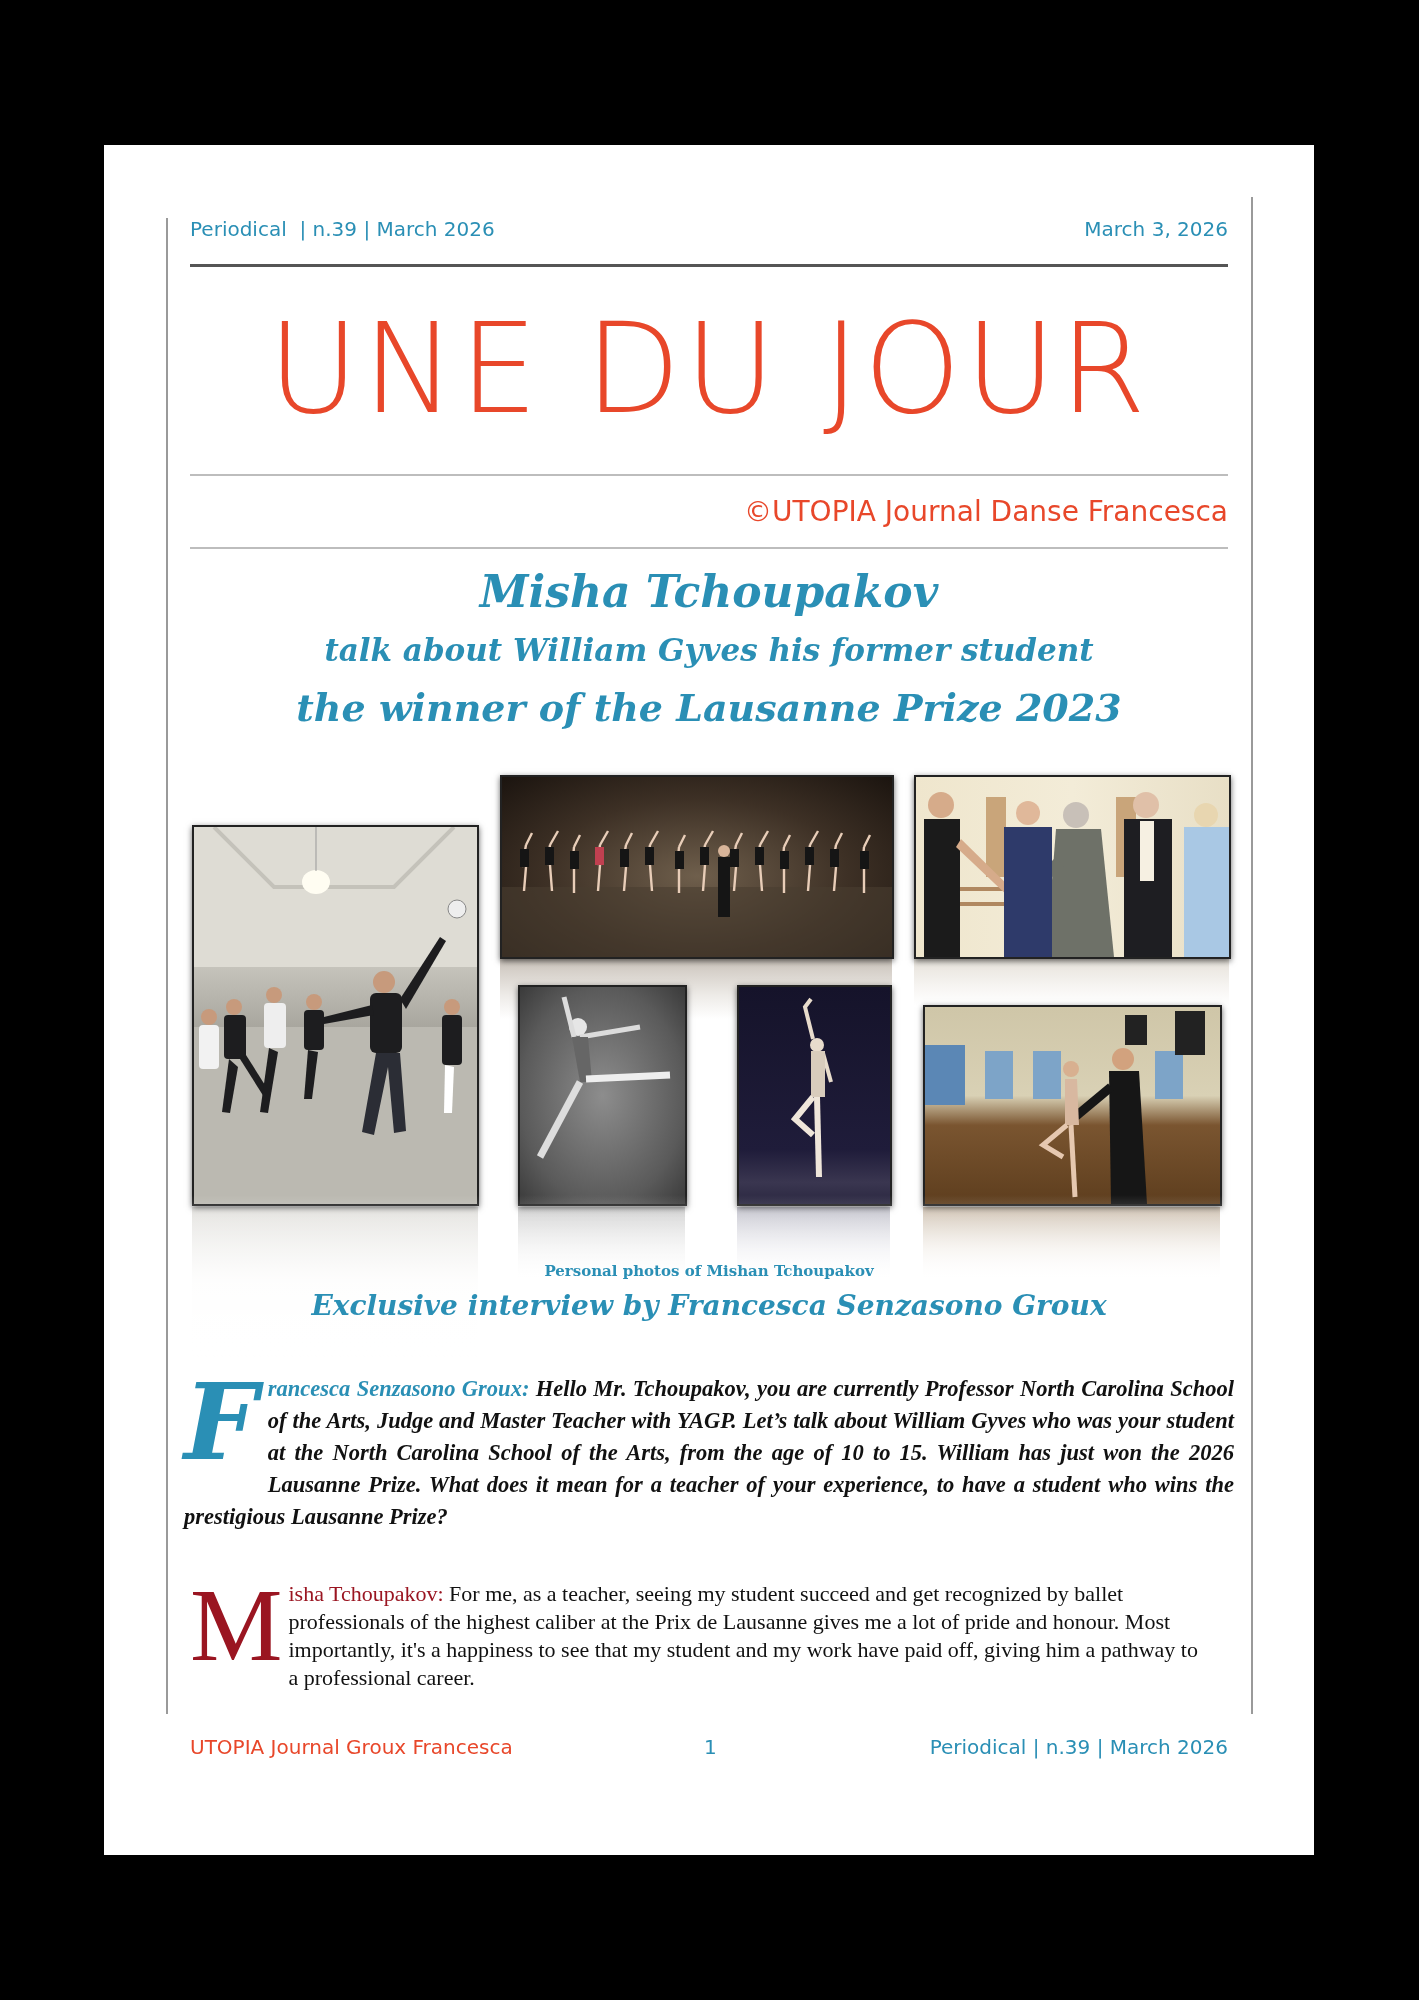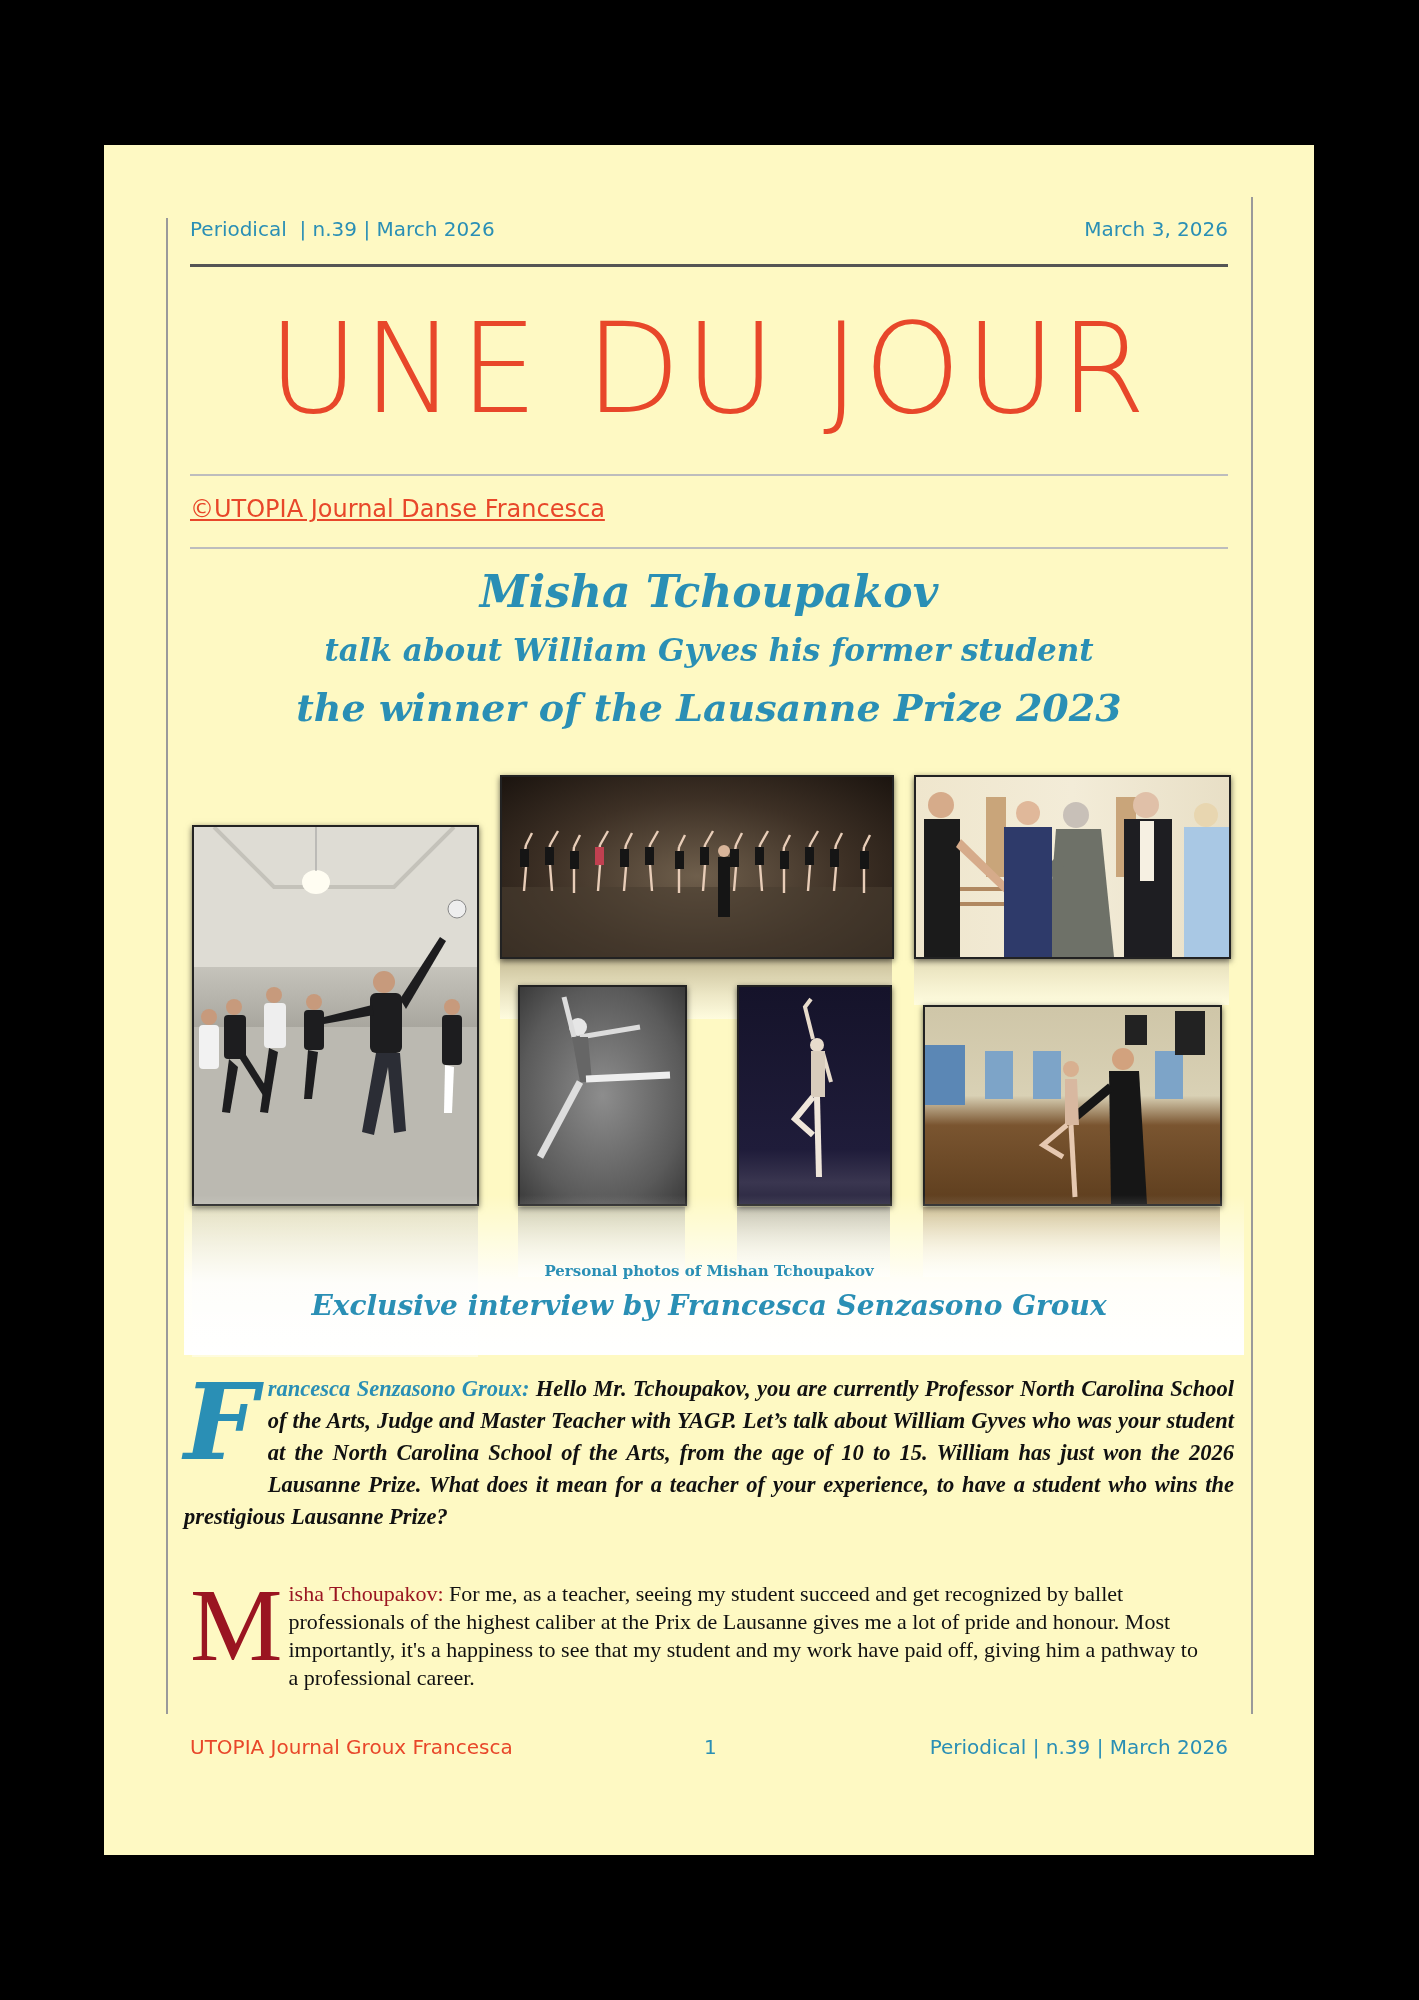--- a/index.html
+++ b/index.html
@@ -7,21 +7,21 @@
       width: 1419px; height: 2000px;
       background: #000;
       position: relative;
       overflow: hidden;
       font-family: "Liberation Sans", sans-serif;
     }
     .page {
       position: absolute;
       left: 104px; top: 145px;
       width: 1210px; height: 1710px;
-      background: #fef9c3;
+      background: #ffffff;
     }
     .vrule {
       position: absolute;
       width: 2px;
       background: #9a9a9a;
     }
     .vrule.left { left: 62px; top: 73px; height: 1496px; }
     .vrule.right { left: 1147px; top: 52px; height: 1517px; }
 
     .hdr-left, .hdr-right {
@@ -48,23 +48,23 @@
       -webkit-text-stroke: 0px;
     }
     .masthead span { font-weight: 100; margin-top: 17px; }
     .thin-line {
       position: absolute; left: 86px; width: 1038px; height: 2px; background: #bdbdbd;
     }
     .thin-line.a { top: 329px; }
     .thin-line.b { top: 402px; }
     .publisher {
       position: absolute; left: 86px; width: 1038px; top: 350px;
-      text-align: left;
+      text-align: right;
       font-family: "DejaVu Sans", sans-serif;
-      font-size: 24px; color: #e8472a; text-decoration: underline;
+      font-size: 28px; color: #e8472a;
     }
 
     .headline {
       position: absolute; left: 86px; width: 1038px; top: 418px;
       text-align: center;
       font-family: "DejaVu Serif", serif;
       font-style: italic; font-weight: bold;
       color: #2a8fb5;
       line-height: 58px;
     }

